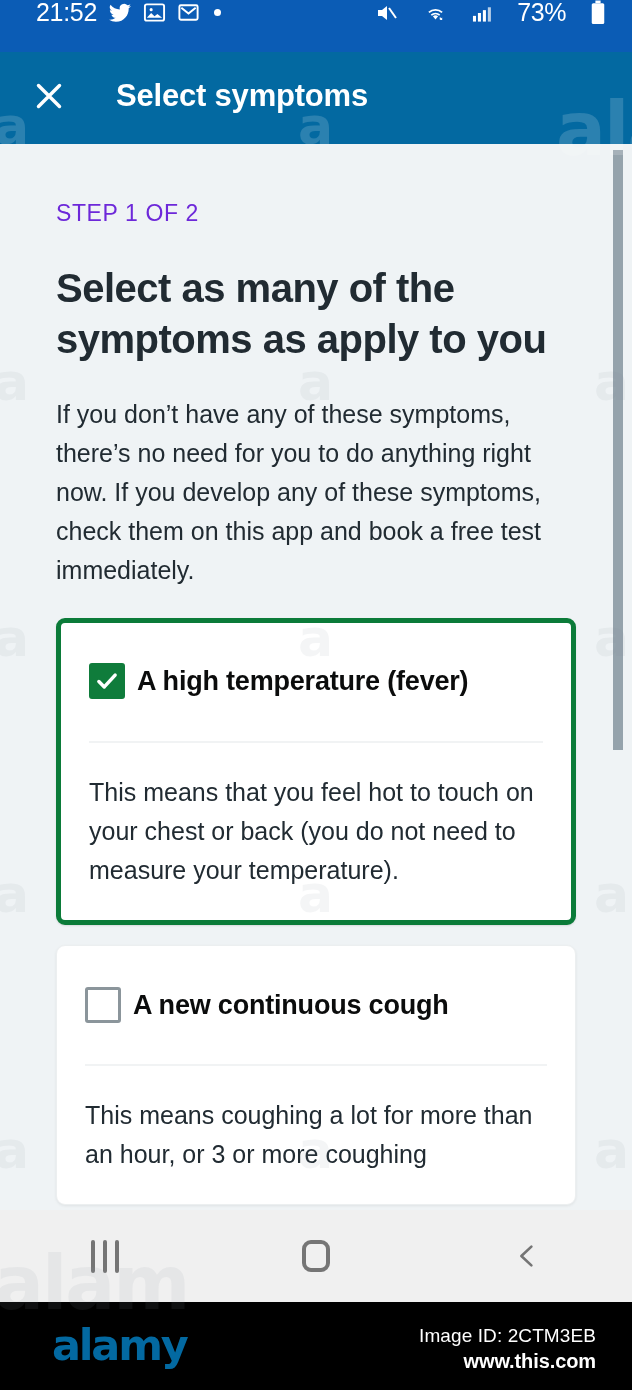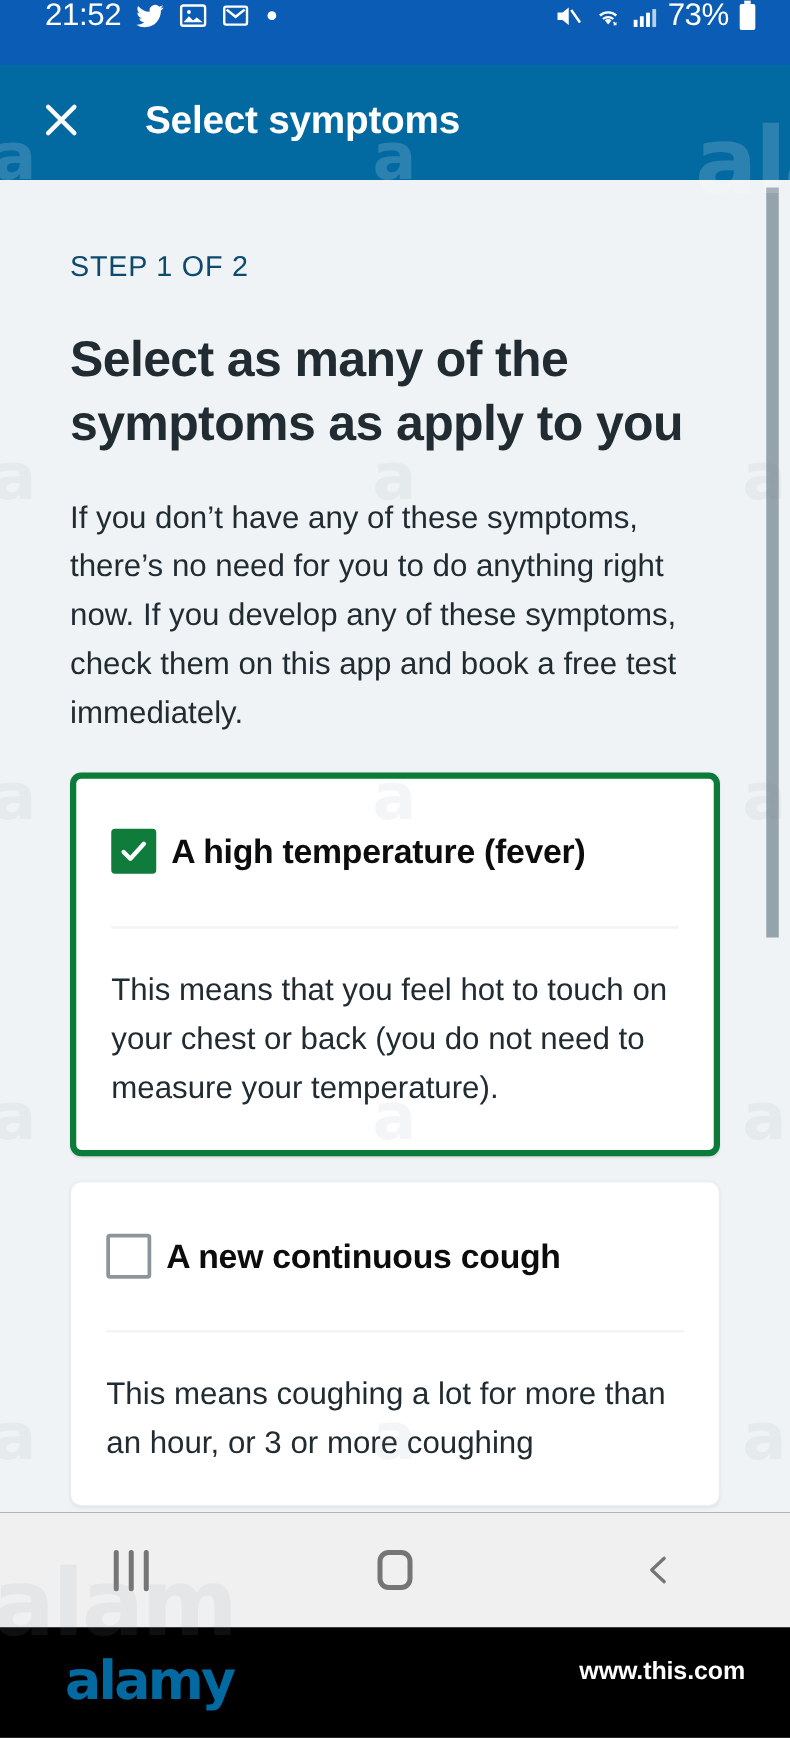--- a/index.html
+++ b/index.html
@@ -28,21 +28,21 @@
     height: 52px;
     background: #0b5cb5;
     display: flex;
     align-items: flex-start;
     justify-content: space-between;
     padding: 0 26px 0 36px;
     color: #ffffff;
     z-index: 5;
   }
   .status-left { display: flex; align-items: center; gap: 11px; }
-  .status-right { display: flex; align-items: center; gap: 7px; }
+  .status-right { display: flex; align-items: center; gap: 24px; }
   .status-time {
     font-size: 25px;
     font-weight: 400;
     letter-spacing: -0.3px;
     color: #ffffff;
     line-height: 1;
   }
   .status-pct {
     font-size: 25px;
     font-weight: 400;
@@ -97,21 +97,21 @@
     height: 1066px;
     background: #eff3f5;
     overflow: hidden;
     z-index: 3;
   }
   .content-inner { padding: 0 56px; }
 
   .step-label {
     margin-top: 56px;
     font-size: 23px;
-    color: #0c4a6e;
+    color: #6d28d9;
     letter-spacing: 0.6px;
     font-weight: 400;
   }
 
   .page-heading {
     margin-top: 36px;
     font-size: 40px;
     line-height: 51px;
     font-weight: bold;
     color: #212b32;
@@ -435,20 +435,21 @@
     <div class="nav-btn">
       <svg width="30" height="34" viewBox="0 0 24 24">
         <path fill="none" stroke="#757575" stroke-width="2.1" stroke-linecap="round" stroke-linejoin="round" d="M15.5 4.5L7.5 12l8 7.5"></path>
       </svg>
     </div>
   </div>
 
   <div class="alamy-footer">
     <div class="alamy-logo">alamy</div>
     <div class="alamy-meta">
+      <div class="alamy-id">Image ID: 2CTM3EB</div>
       <div class="alamy-url">www.this.com</div>
     </div>
   </div>
 
   <div class="wm" style="left:-6px; top:96px; font-size:52px;">a</div>
   <div class="wm" style="left:298px; top:96px; font-size:52px;">a</div>
   <div class="wm" style="left:556px; top:86px; font-size:74px;">alam</div>
 
   <div class="wm-dark" style="left:-6px; top:352px; font-size:52px;">a</div>
   <div class="wm-dark" style="left:298px; top:352px; font-size:52px;">a</div>

